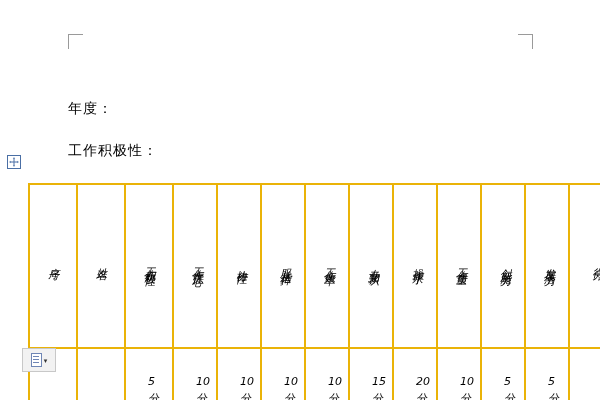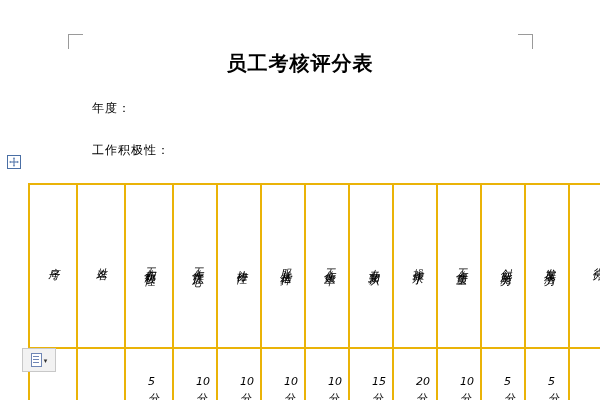--- a/index.html
+++ b/index.html
@@ -59,23 +59,23 @@
     width: 600px;
     text-align: center;
     font-family: "DejaVu Serif", serif;
     font-size: 20px;
     font-weight: bold;
     color: #000000;
     letter-spacing: 1px;
   }
   .field {
     position: absolute;
-    left: 92px;
+    left: 68px;
     font-family: "DejaVu Sans", sans-serif;
-    font-size: 12px;
+    font-size: 14px;
     color: #000000;
     letter-spacing: 1px;
   }
   .field-year { top: 100px; }
   .field-unit { top: 142px; }
 
   
   .move-handle {
     position: absolute;
     left: 6px;
@@ -200,21 +200,20 @@
 </head>
 <body>
 
 <div class="page">
 
   <div class="gutter"></div>
 
   <div class="mark mark-tl"></div>
   <div class="mark mark-tr"></div>
 
-  <div class="title">员工考核评分表</div>
 
   <div class="field field-year">年度：</div>
   <div class="field field-unit">工作积极性：</div>
 
   <div class="move-handle">
     <svg width="14" height="14" viewBox="0 0 14 14" aria-hidden="true">
       <rect x="0.5" y="0.5" width="13" height="13" fill="none" stroke="#4a6fa5" stroke-width="1"></rect>
       <path d="M7 3 L7 11 M3 7 L11 7" stroke="#4a6fa5" stroke-width="1" fill="none"></path>
       <path d="M7 2.2 L5.8 3.6 L8.2 3.6 Z M7 11.8 L5.8 10.4 L8.2 10.4 Z M2.2 7 L3.6 5.8 L3.6 8.2 Z M11.8 7 L10.4 5.8 L10.4 8.2 Z" fill="#4a6fa5"></path>
     </svg>

